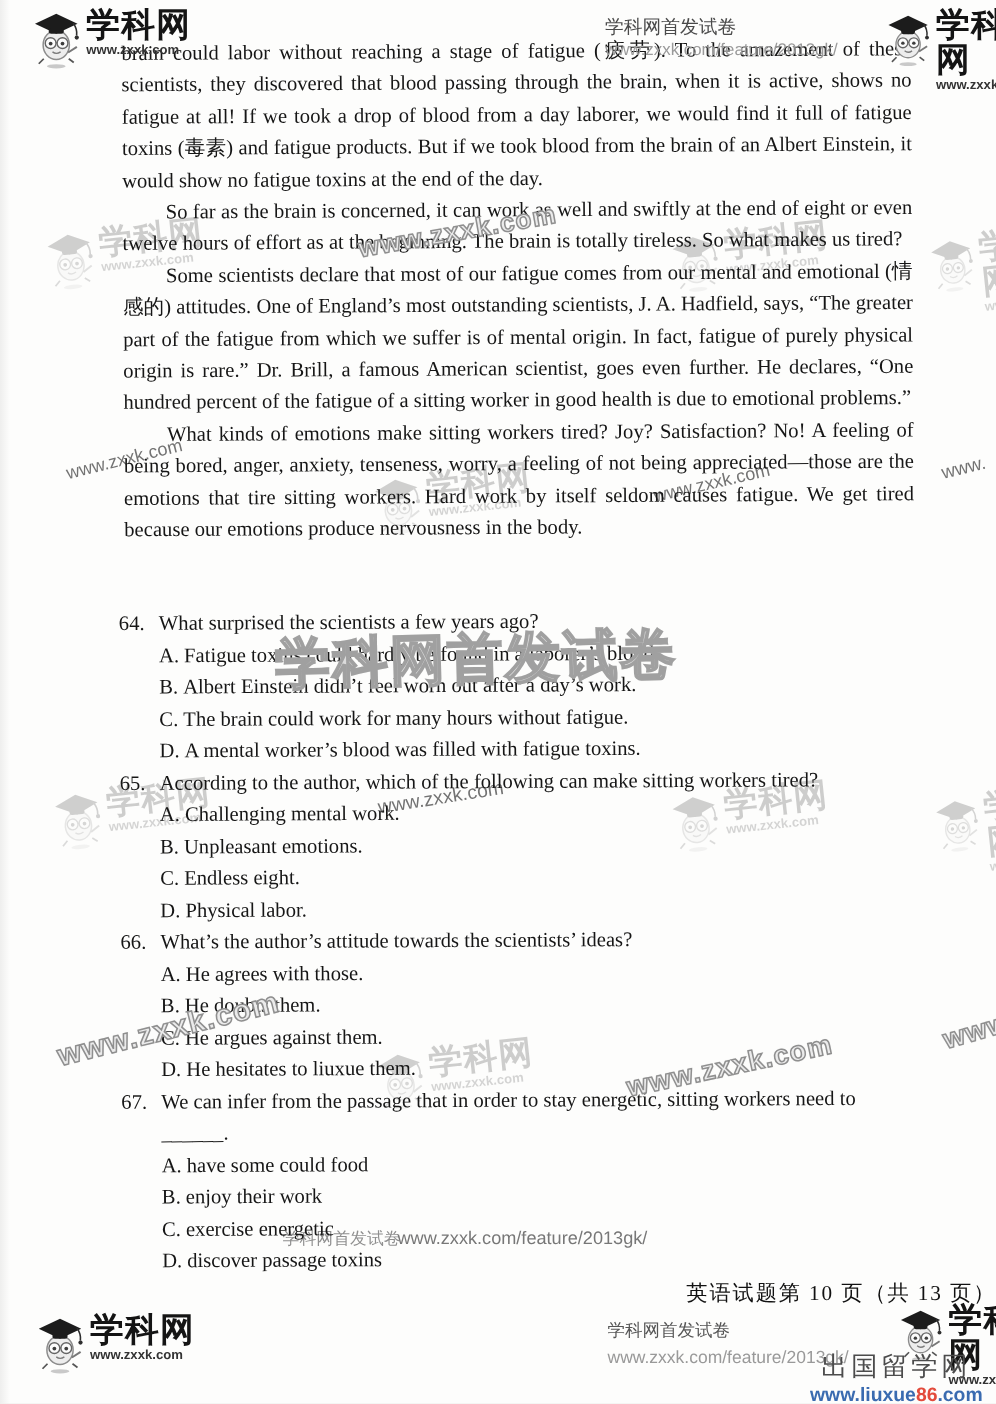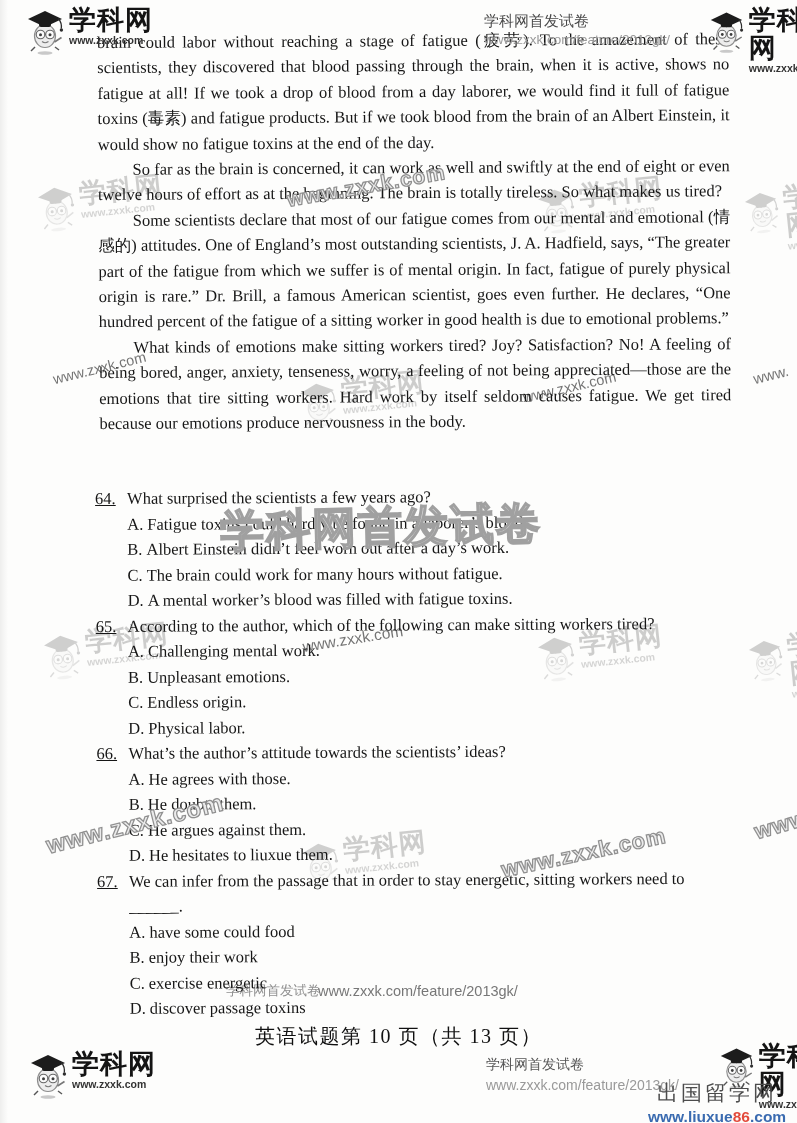--- a/index.html
+++ b/index.html
@@ -13,41 +13,41 @@
 
   
   .passage{position:absolute;left:97px;top:30px;width:632px;z-index:1;
     font-size:16.5px;line-height:25.4px;text-align:justify;transform:rotate(-0.35deg);transform-origin:0 0;}
   .passage p{margin:0;}
   .passage p.indent{text-indent:2.1em;}
 
   .questions{position:absolute;left:95px;top:486px;width:640px;z-index:1;
     font-size:16.5px;line-height:25.5px;transform:rotate(-0.3deg);transform-origin:0 0;}
   .question{display:flex;align-items:flex-start;}
-  .q-num{flex:0 0 32px;text-decoration:underline;}
+  .q-num{flex:0 0 32px;}
   .q-body{flex:1;}
   .option{white-space:nowrap;}
   .opt-label{margin-right:4px;}
 
   
   .logo-slot{position:absolute;z-index:2;}
   .logo-slot.faint{opacity:.2;filter:grayscale(1);z-index:0;}
   .logo{display:flex;align-items:flex-start;}
   .logo-col{display:flex;flex-direction:column;margin-left:2px;}
   .logo-name{font-family:"Liberation Sans", sans-serif;font-weight:bold;font-size:27px;
     line-height:28px;color:#141414;letter-spacing:1px;}
   .logo-url{font-family:"Liberation Sans", sans-serif;font-weight:bold;font-size:10.5px;color:#333;}
 
   
   .header-center{position:absolute;left:484px;top:12px;z-index:2;font-family:"Liberation Sans", sans-serif;}
   .hdr-slogan{font-size:15px;color:#4a4a4a;}
   .hdr-url{font-size:13.5px;color:#9a9a9a;margin-top:1px;}
 
-  .footer{position:absolute;left:0;right:0;top:1023px;text-align:center;z-index:2;
-    font-size:20px;color:#111;letter-spacing:1.5px;}
+  .footer{position:absolute;left:0;right:0;top:1023px;text-align:right;z-index:2;
+    font-size:17px;color:#111;letter-spacing:1.5px;}
 
   .bottom-center{position:absolute;left:486px;top:1056px;z-index:2;font-family:"Liberation Sans", sans-serif;}
   .bc-slogan{font-size:14px;color:#555;}
   .bc-url{font-size:14px;color:#999;margin-top:3px;}
 
   .liuxue{position:absolute;left:648px;top:1079px;z-index:3;font-family:"Liberation Sans", sans-serif;text-align:center;}
   .liuxue-name{font-size:21px;font-weight:normal;color:#4c4c4c;letter-spacing:3px;white-space:nowrap;}
   .liuxue-url{font-size:15.5px;font-weight:bold;margin-top:1px;white-space:nowrap;}
   .lx-blue{color:#3a6bb0;}
   .lx-red{color:#e34b3c;}
@@ -400,21 +400,21 @@
         <div class="option"><span class="opt-label">D.</span><span class="opt-text">A mental worker’s blood was filled with fatigue toxins.</span></div>
       </div>
     </div>
 
     <div class="question">
       <span class="q-num">65.</span>
       <div class="q-body">
         <div class="q-stem">According to the author, which of the following can make sitting workers tired?</div>
         <div class="option"><span class="opt-label">A.</span><span class="opt-text">Challenging mental work.</span></div>
         <div class="option"><span class="opt-label">B.</span><span class="opt-text">Unpleasant emotions.</span></div>
-        <div class="option"><span class="opt-label">C.</span><span class="opt-text">Endless origin.</span></div>
+        <div class="option"><span class="opt-label">C.</span><span class="opt-text">Endless eight.</span></div>
         <div class="option"><span class="opt-label">D.</span><span class="opt-text">Physical labor.</span></div>
       </div>
     </div>
 
     <div class="question">
       <span class="q-num">66.</span>
       <div class="q-body">
         <div class="q-stem">What’s the author’s attitude towards the scientists’ ideas?</div>
         <div class="option"><span class="opt-label">A.</span><span class="opt-text">He agrees with those.</span></div>
         <div class="option"><span class="opt-label">B.</span><span class="opt-text">He doubts them.</span></div>

